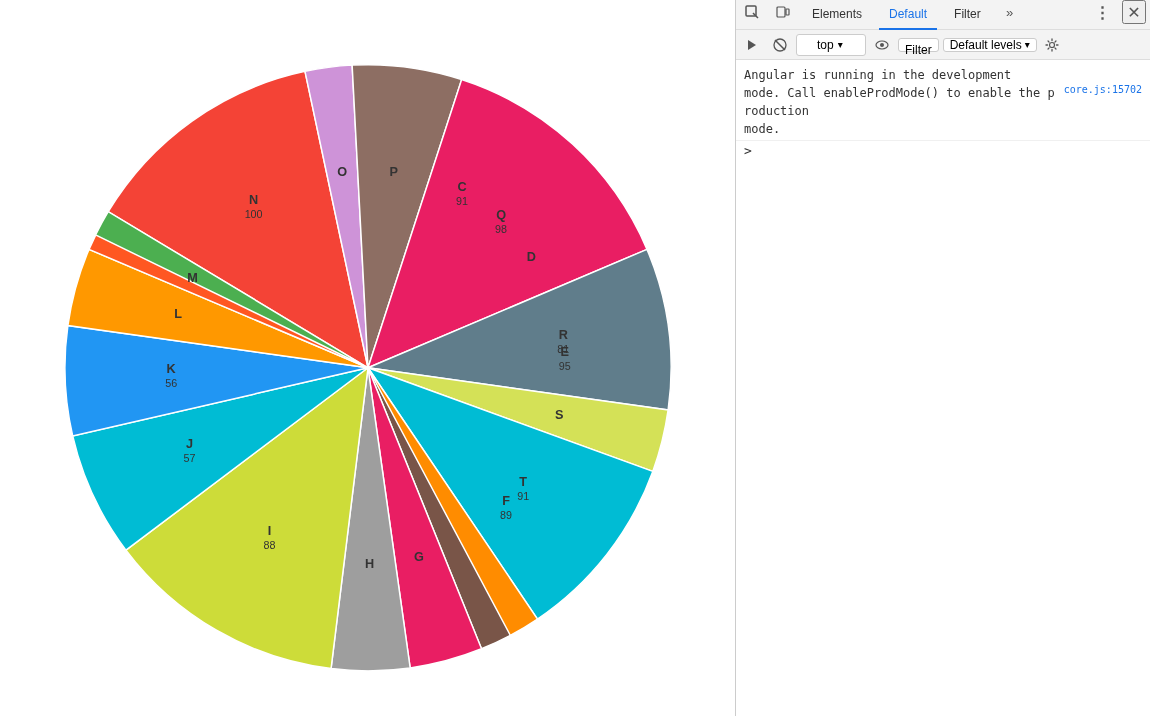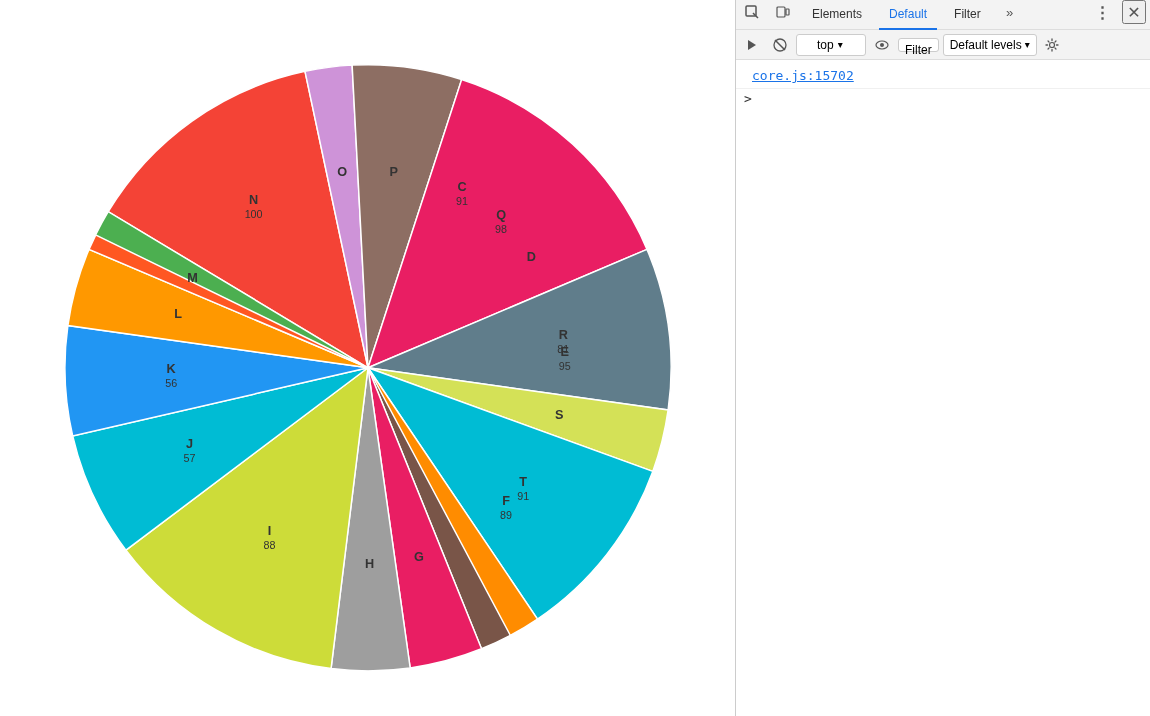--- a/index.html
+++ b/index.html
@@ -132,21 +132,21 @@
       font-size: 12px;
       padding: 4px 6px;
       border: 1px solid #ccc;
       border-radius: 3px;
       background: #fff;
       cursor: pointer;
       display: flex;
     }
 
     .default-levels-btn {
-      height: 22px;
+      height: 14px;
       font-size: 12px;
       padding: 0 6px;
       border: 1px solid #ccc;
       border-radius: 3px;
       background: #fff;
       cursor: pointer;
       display: flex;
       align-items: center;
     }
 
@@ -180,25 +180,25 @@
 
     .console-message-text {
       flex: 1;
       color: #333;
       white-space: pre-wrap;
       word-break: break-all;
     }
 
     .console-message-source {
       color: #1a73e8;
-      text-decoration: underline;
       cursor: pointer;
       white-space: nowrap;
-      font-size: 13px;
+      font-size: 10px;
       margin-left: 8px;
+      margin-top: 16px;
     }
 
     .console-prompt {
       display: flex;
       align-items: center;
       padding: 2px 8px;
     }
 
     .console-prompt-arrow {
       color: #333;
@@ -356,20 +356,23 @@
     <div class="settings-btn">
       <svg width="14" height="14" viewBox="0 0 14 14">
         <circle cx="7" cy="7" r="2.5" stroke="#555" stroke-width="1.2" fill="none"></circle>
         <path d="M7 1v1.5M7 11.5V13M1 7h1.5M11.5 7H13M3.05 3.05l1.06 1.06M9.9 9.9l1.06 1.06M10.96 3.04L9.9 4.1M4.1 9.9l-1.06 1.06" stroke="#555" stroke-width="1.3" stroke-linecap="round"></path>
       </svg>
     </div>
   </div>
 
   <div class="console-content">
     <div class="console-message">
+      <span class="console-message-text">Angular is running in the development
+mode. Call enableProdMode() to enable the production
+mode.</span>
       <span class="console-message-source">core.js:15702</span>
     </div>
     <div class="console-prompt">
       <span class="console-prompt-arrow">&gt;</span>
       <input class="console-prompt-input" type="text" style="">
     </div>
   </div>
 </div>
 
 </body></html>

